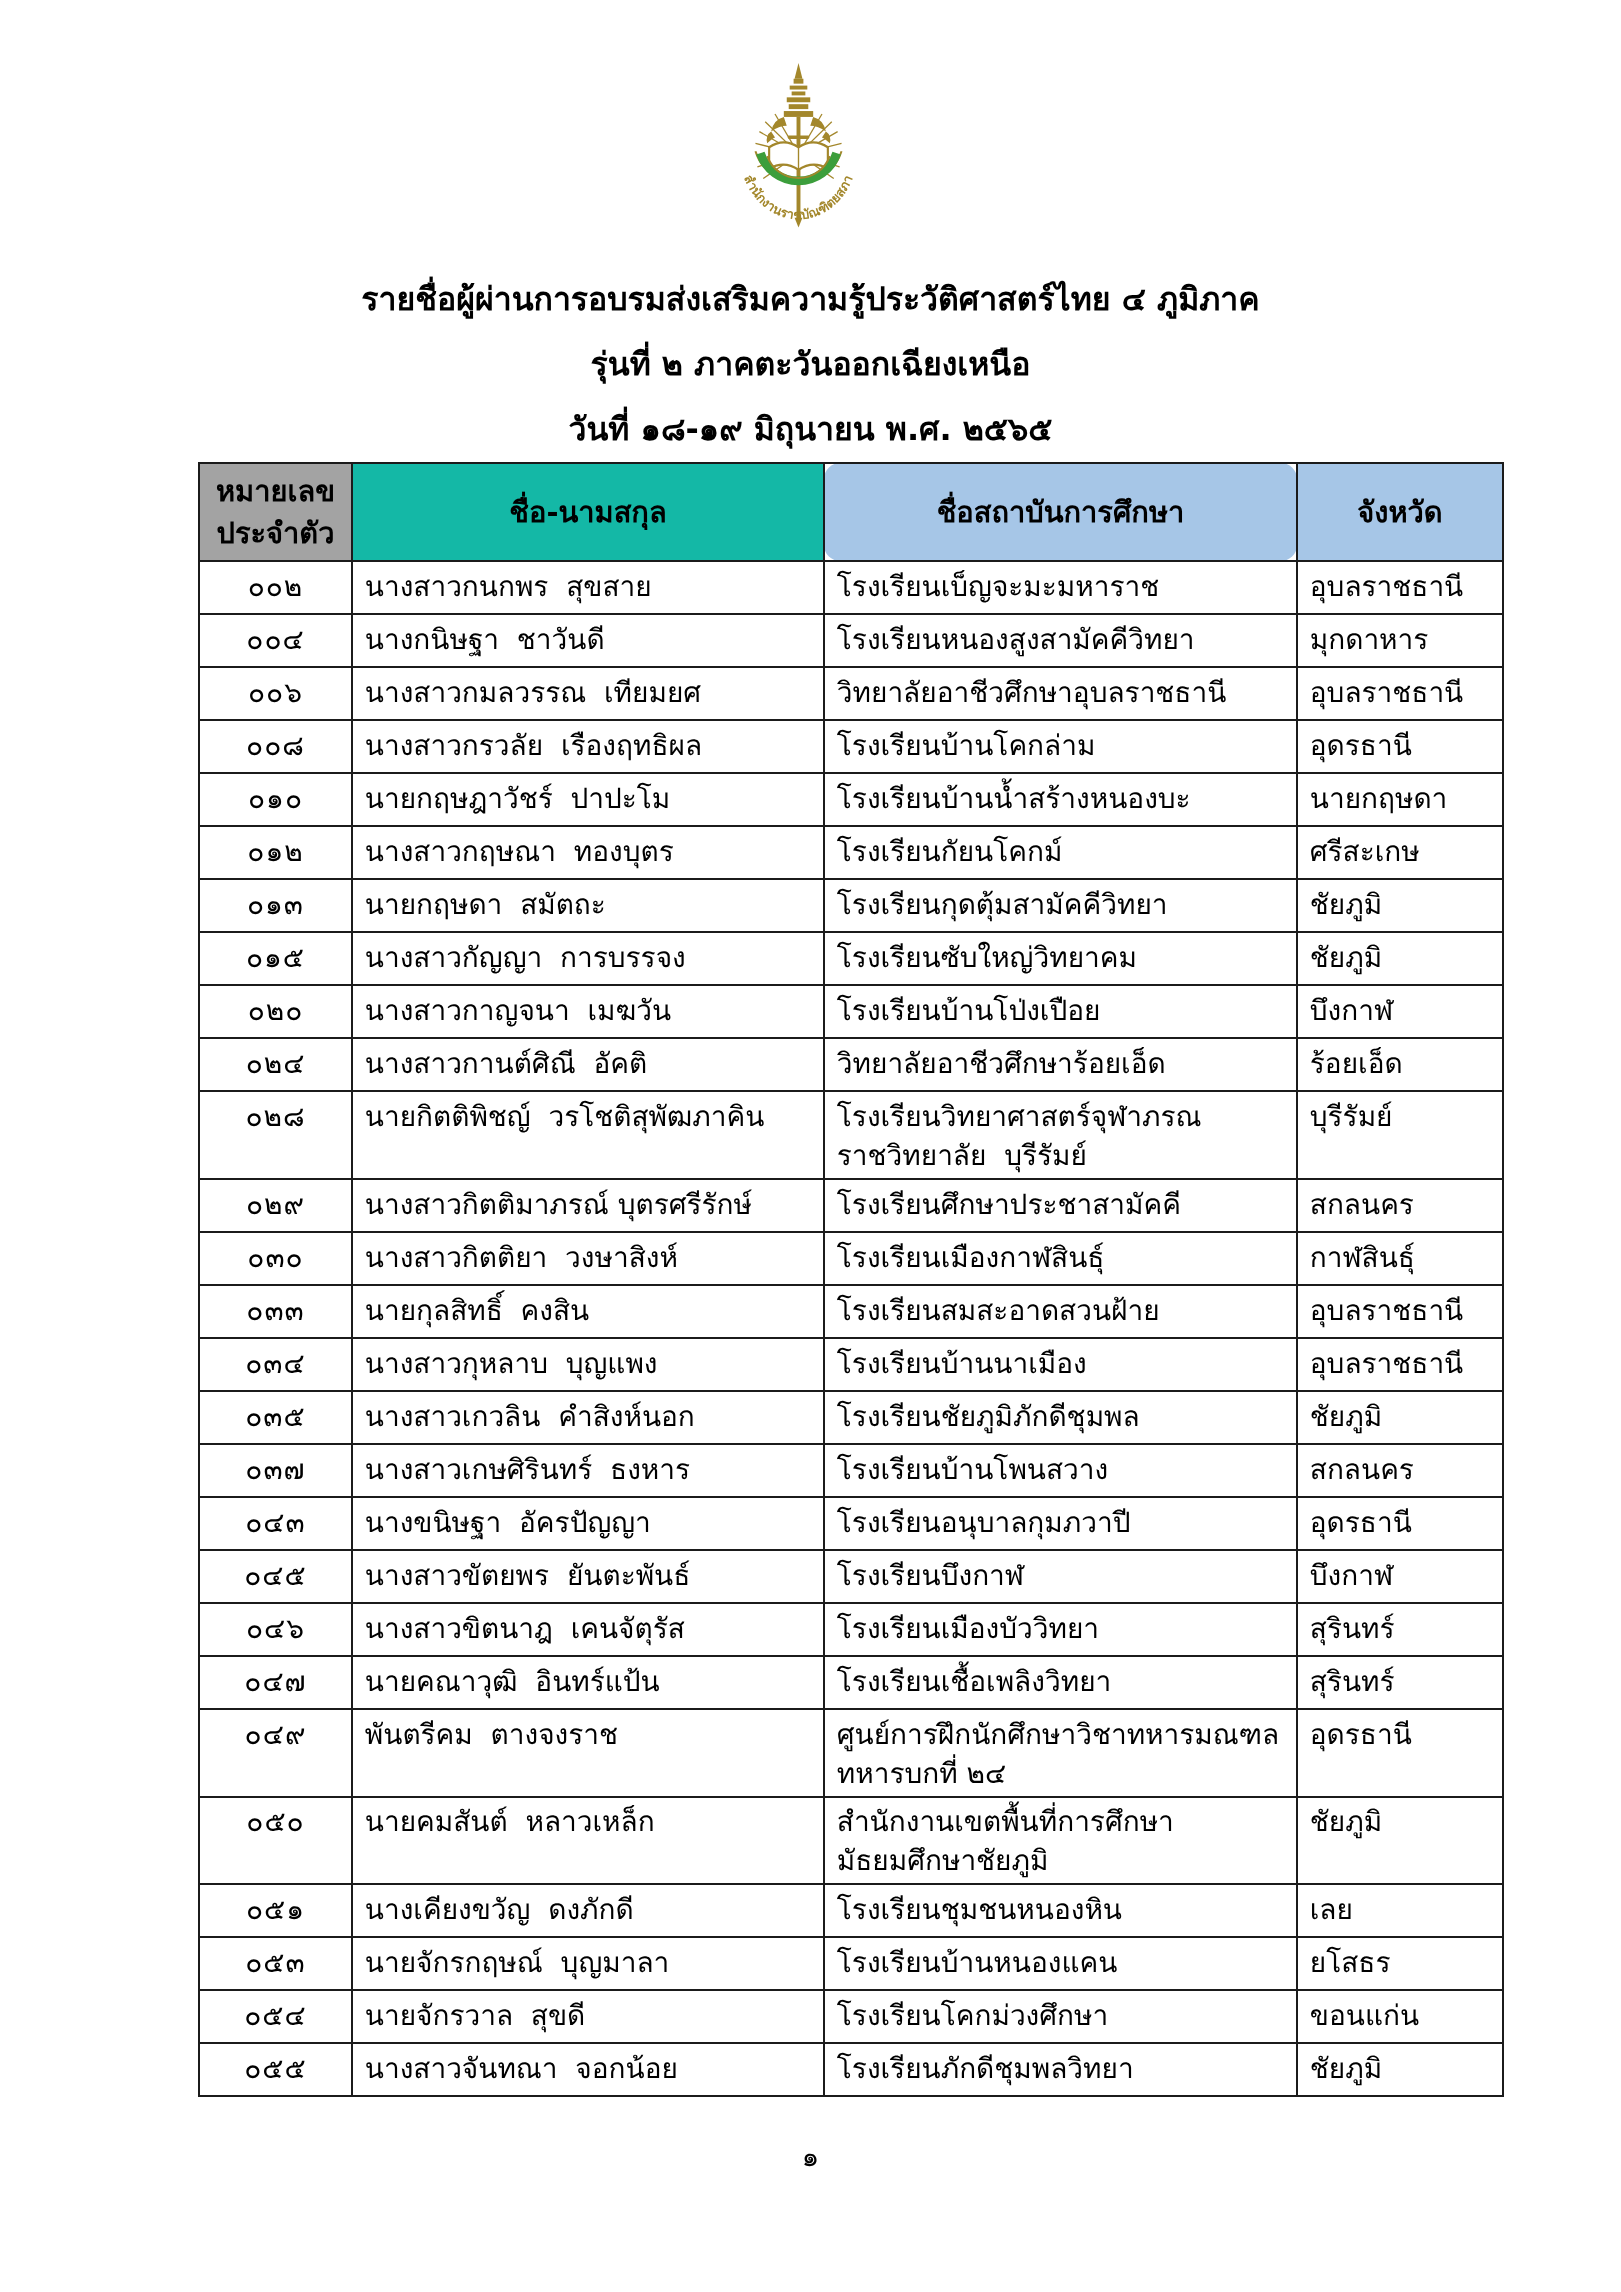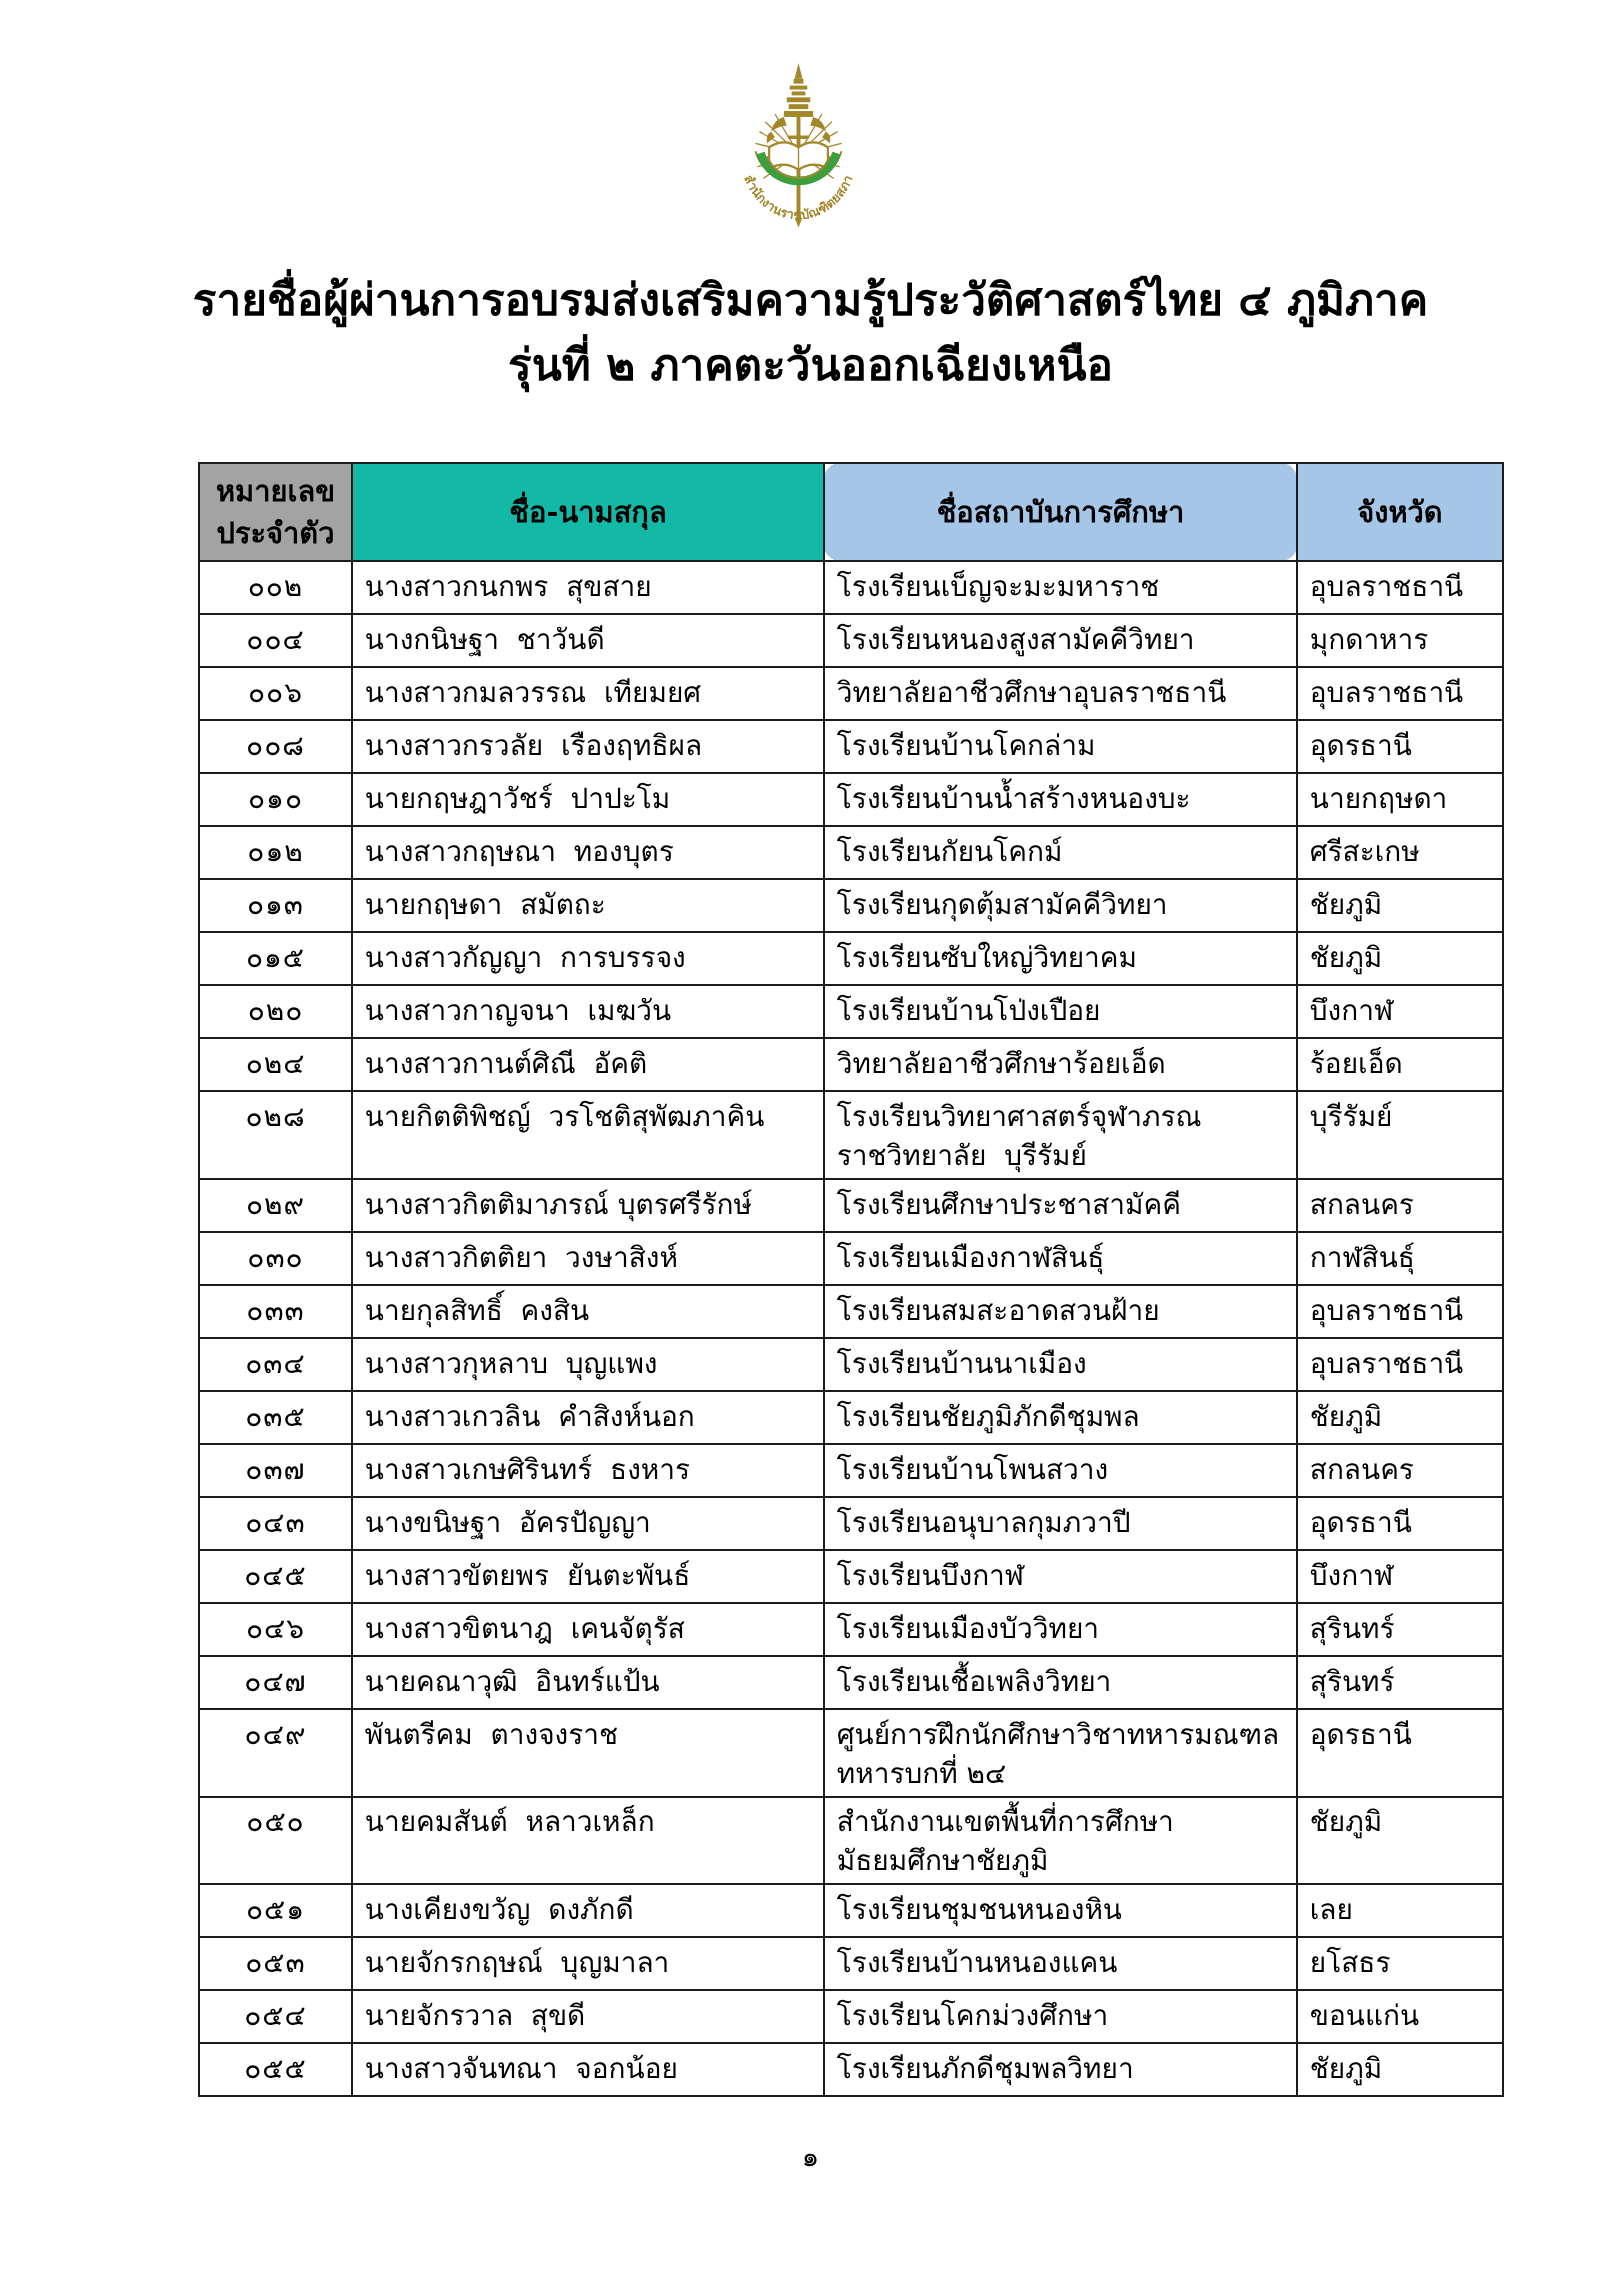--- a/index.html
+++ b/index.html
@@ -4,21 +4,21 @@
 <style>
   html,body { margin:0; padding:0; background:#e8e8e8; }
   .page {
     position:relative; width:1621px; height:2293px; margin:0 auto;
     background:#ffffff; font-family:"DejaVu Sans", sans-serif; color:#000;
     overflow:hidden;
   }
   .logo-wrap { position:absolute; left:730px; top:61px; width:137px; height:196px; }
   .titles {
     position:absolute; top:267px; left:0; width:100%;
-    text-align:center; font-weight:bold; font-size:44px; line-height:65px;
+    text-align:center; font-weight:bold; font-size:32px; line-height:65px;
     white-space:nowrap;
   }
   table.roster {
     position:absolute; left:198px; top:462px; width:1305px;
     border-collapse:collapse; table-layout:fixed;
   }
   .roster th, .roster td {
     border:2px solid #1b1b1b; border-top-width:2.9px; border-bottom-width:2.9px;
     box-sizing:border-box; overflow:hidden;
   }
@@ -96,20 +96,21 @@
       <path id="emblem-text-arc" d="M14,118 C36,176 104,176 126,118" fill="none" stroke="none"></path>
       <text font-size="13" fill="#a3872b" font-weight="bold">
         <textPath href="#emblem-text-arc" startOffset="50%" text-anchor="middle">สำนักงานราชบัณฑิตยสภา</textPath>
       </text>
     </svg>
   </div>
 
   <div class="titles">
     <div>รายชื่อผู้ผ่านการอบรมส่งเสริมความรู้ประวัติศาสตร์ไทย ๔ ภูมิภาค</div>
     <div>รุ่นที่ ๒ ภาคตะวันออกเฉียงเหนือ</div>
+    <div>วันที่ ๑๘-๑๙ มิถุนายน พ.ศ. ๒๕๖๕</div>
   </div>
 
   <table class="roster">
     <colgroup>
       <col class="c-id">
         <col class="c-name">
         <col class="c-inst">
         <col class="c-prov">
     </colgroup>
     <thead>

